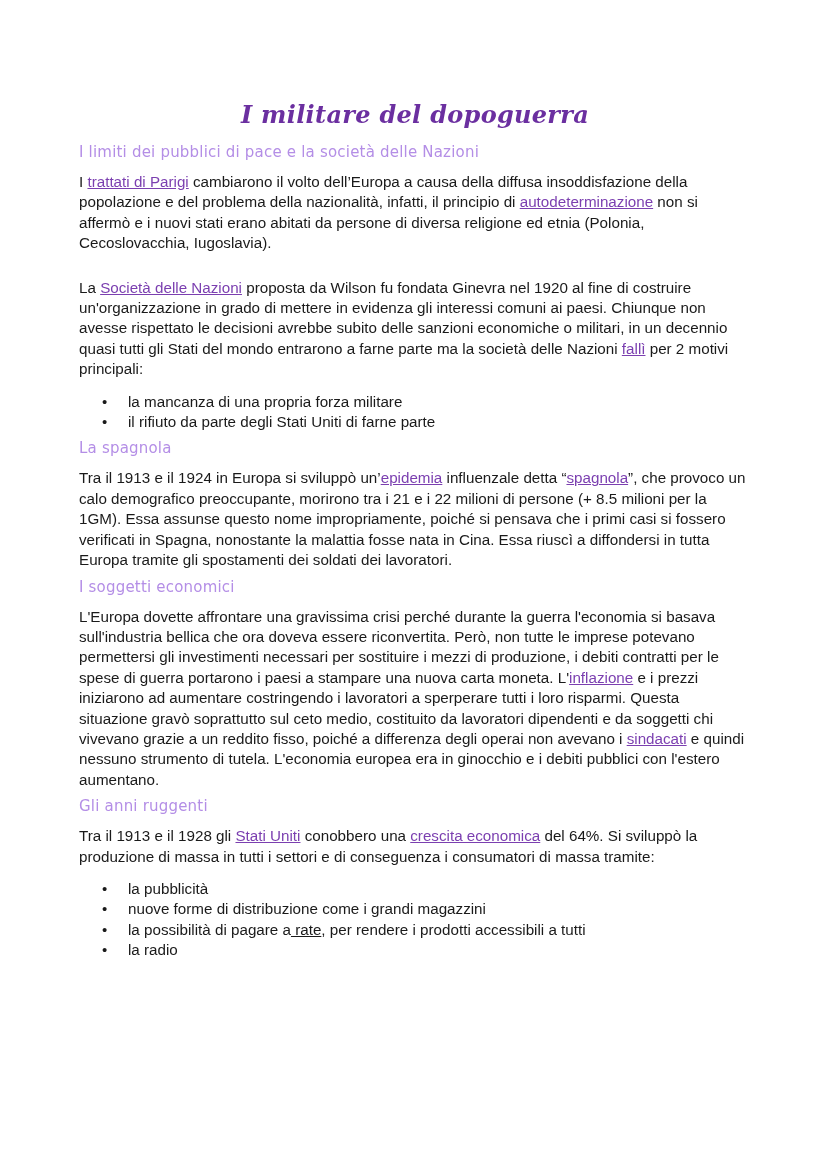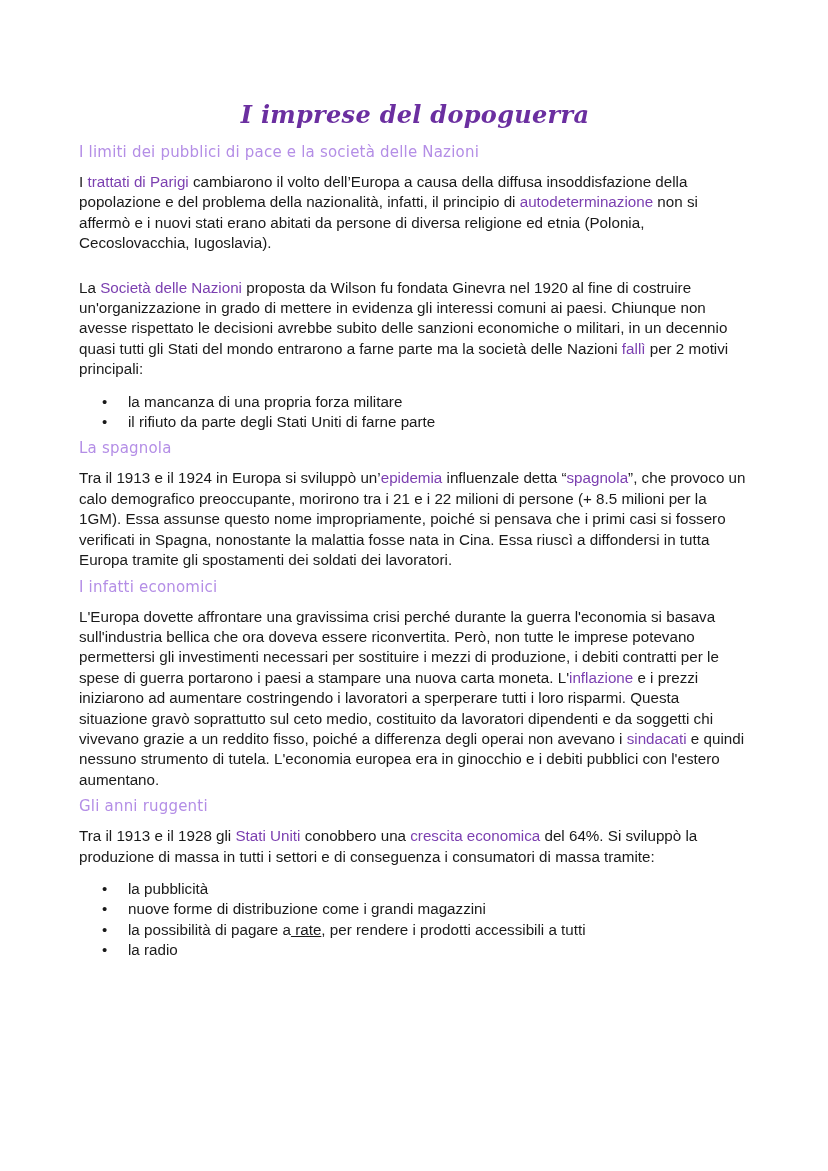--- a/index.html
+++ b/index.html
@@ -10,53 +10,53 @@
   }
   .title {
     text-align: center; font-family: "DejaVu Serif", serif; font-style: italic; font-weight: bold;
     font-size: 24px; color: #6b2fa0; margin: 0 0 6px 0; height: 38px; line-height: 38px; letter-spacing: 0.3px;
   }
   .h2 {
     font-family: "DejaVu Sans", sans-serif; font-size: 15px; color: #b48ee6;
     margin: 0; height: 24px; line-height: 24px; letter-spacing: 0.2px;
   }
   p { margin: 0; }
-  .hl { color: #7b3fb0; }
+  .hl { color: #7b3fb0; text-decoration: underline; }
   .u { text-decoration: underline; }
   ul { margin: 0; padding: 0; list-style: none; }
   li { position: relative; padding-left: 49px; }
   li::before { content: "•"; position: absolute; left: 23px; top: 0; font-size: 15px; }
   .gap-s { height: 8px; }
   .gap-m { height: 12px; }
 </style>
 </head>
 <body>
 
 <div class="page">
-  <div class="title">I imprese del dopoguerra</div>
+  <div class="title">I militare del dopoguerra</div>
 
   <div class="h2">I limiti dei pubblici di pace e la società delle Nazioni</div>
   <div class="gap-s"></div>
   <p><span>I </span><span class="hl">trattati di Parigi</span><span> cambiarono il volto dell’Europa a causa della diffusa insoddisfazione della popolazione e del problema della nazionalità, infatti, il principio di </span><span class="hl">autodeterminazione</span><span> non si affermò e i nuovi stati erano abitati da persone di diversa religione ed etnia (Polonia, Cecoslovacchia, Iugoslavia).</span></p>
   <div class="gap-m"></div>
   <div class="gap-m"></div>
   <p><span>La </span><span class="hl">Società delle Nazioni</span><span> proposta da Wilson fu fondata Ginevra nel 1920 al fine di costruire un'organizzazione in grado di mettere in evidenza gli interessi comuni ai paesi. Chiunque non avesse rispettato le decisioni avrebbe subito delle sanzioni economiche o militari, in un decennio quasi tutti gli Stati del mondo entrarono a farne parte ma la società delle Nazioni </span><span class="hl">fallì</span><span> per 2 motivi principali:</span></p>
   <div class="gap-m"></div>
   <ul>
     <li>la mancanza di una propria forza militare</li>
     <li>il rifiuto da parte degli Stati Uniti di farne parte</li>
   </ul>
 
   <div class="gap-s" style="height:4px"></div>
   <div class="h2">La spagnola</div>
   <div class="gap-s"></div>
   <p><span>Tra il 1913 e il 1924 in Europa si sviluppò un’</span><span class="hl">epidemia</span><span> influenzale detta “</span><span class="hl">spagnola</span><span>”, che provoco un calo demografico preoccupante, morirono tra i 21 e i 22 milioni di persone (+ 8.5 milioni per la 1GM). Essa assunse questo nome impropriamente, poiché si pensava che i primi casi si fossero verificati in Spagna, nonostante la malattia fosse nata in Cina. Essa riuscì a diffondersi in tutta Europa tramite gli spostamenti dei soldati dei lavoratori.</span></p>
 
   <div class="gap-s" style="height:4px"></div>
-  <div class="h2">I infatti economici</div>
+  <div class="h2">I soggetti economici</div>
   <div class="gap-s"></div>
   <p><span>L'Europa dovette affrontare una gravissima crisi perché durante la guerra l'economia si basava sull'industria bellica che ora doveva essere riconvertita. Però, non tutte le imprese potevano permettersi gli investimenti necessari per sostituire i mezzi di produzione, i debiti contratti per le spese di guerra portarono i paesi a stampare una nuova carta moneta. L'</span><span class="hl">inflazione</span><span> e i prezzi iniziarono ad aumentare costringendo i lavoratori a sperperare tutti i loro risparmi. Questa situazione gravò soprattutto sul ceto medio, costituito da lavoratori dipendenti e da soggetti chi vivevano grazie a un reddito fisso, poiché a differenza degli operai non avevano i </span><span class="hl">sindacati</span><span> e quindi nessuno strumento di tutela. L'economia europea era in ginocchio e i debiti pubblici con l'estero aumentano.</span></p>
 
   <div class="gap-s" style="height:4px"></div>
   <div class="h2">Gli anni ruggenti</div>
   <div class="gap-s"></div>
   <p><span>Tra il 1913 e il 1928 gli </span><span class="hl">Stati Uniti</span><span> conobbero una </span><span class="hl">crescita economica</span><span> del 64%. Si sviluppò la produzione di massa in tutti i settori e di conseguenza i consumatori di massa tramite:</span></p>
   <div class="gap-m"></div>
   <ul>
     <li>la pubblicità</li>

